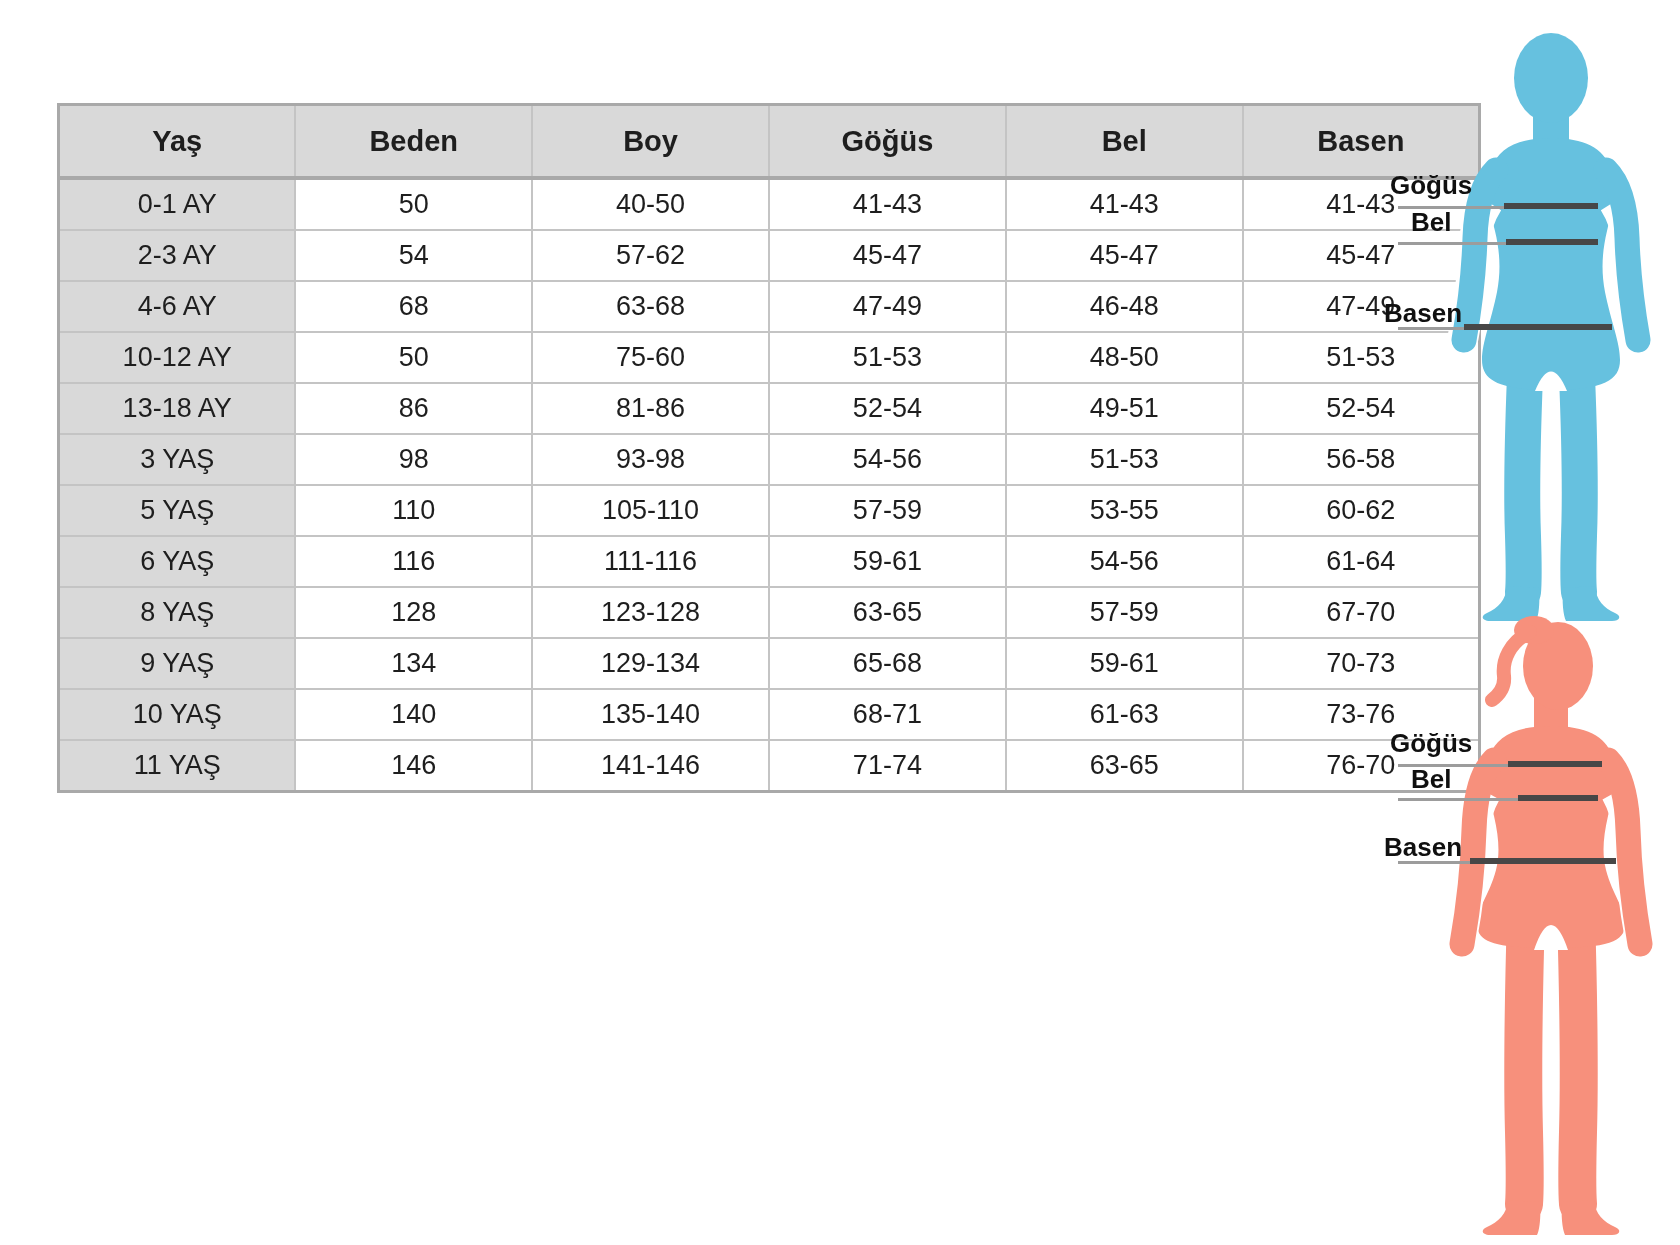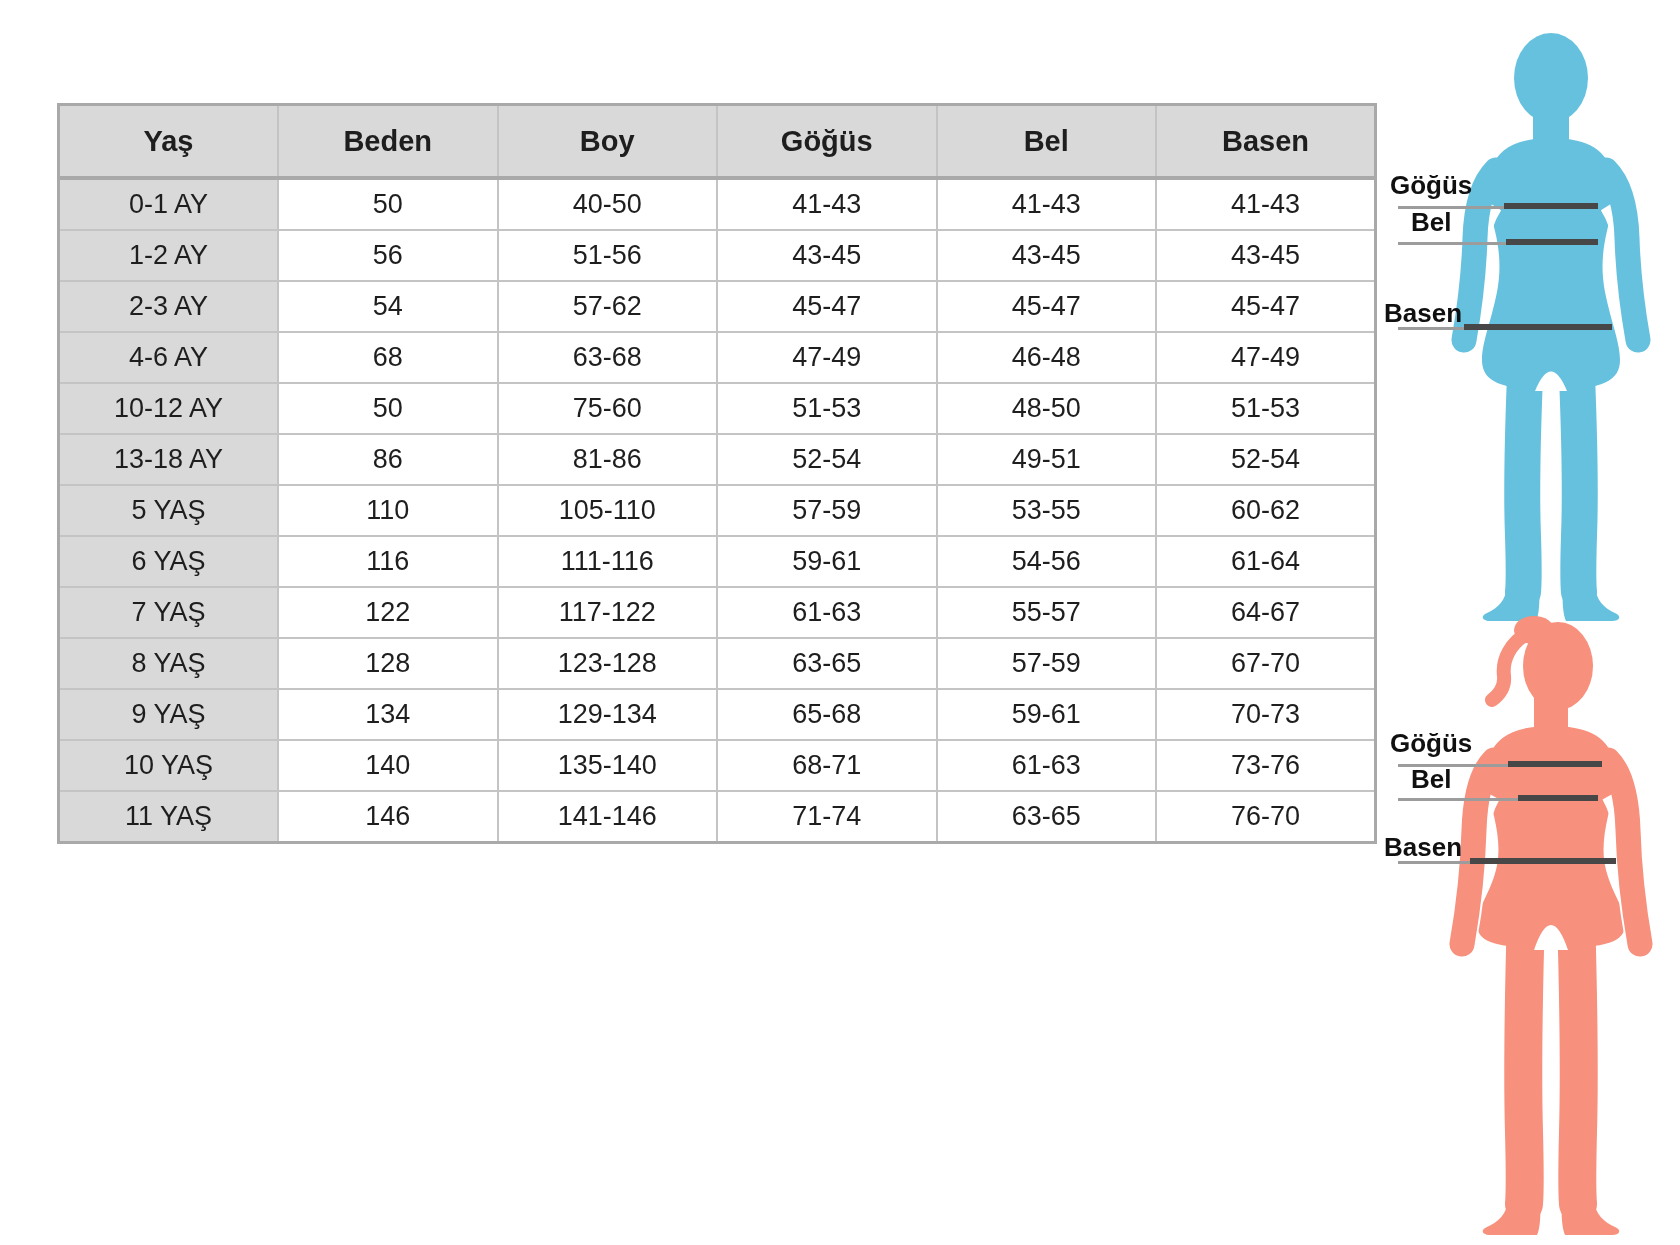--- a/index.html
+++ b/index.html
@@ -11,21 +11,21 @@
     --border-color:#c4c4c4;
     --outer-border:#a9a9a9;
     --text-color:#1e1e1e;
   }
   html,body{margin:0;padding:0;}
   body{
     width:1680px;height:1245px;background:#ffffff;position:relative;overflow:hidden;
     font-family:"Liberation Sans",sans-serif;color:var(--text-color);
   }
   .size-table{
-    position:absolute;left:57px;top:103px;width:1320px;
+    position:absolute;left:57px;top:103px;width:1424px;
     border-collapse:collapse;table-layout:fixed;
     border:3px solid var(--outer-border);
   }
   .size-table th,.size-table td{
     border:2px solid var(--border-color);
     text-align:center;vertical-align:middle;padding:0;
   }
   .size-table thead th{
     height:70px;background:var(--header-bg);
     font-size:29px;font-weight:bold;
@@ -71,28 +71,20 @@
   <tbody id="table-body">
       <tr>
         <th>0-1 AY</th>
         <td>50</td>
         <td>40-50</td>
         <td>41-43</td>
         <td>41-43</td>
         <td>41-43</td>
       </tr>
       <tr>
-        <th>1-2 AY</th>
-        <td>56</td>
-        <td>51-56</td>
-        <td>43-45</td>
-        <td>43-45</td>
-        <td>43-45</td>
-      </tr>
-      <tr>
         <th>2-3 AY</th>
         <td>54</td>
         <td>57-62</td>
         <td>45-47</td>
         <td>45-47</td>
         <td>45-47</td>
       </tr>
       <tr>
         <th>4-6 AY</th>
         <td>68</td>
@@ -111,42 +103,42 @@
       </tr>
       <tr>
         <th>13-18 AY</th>
         <td>86</td>
         <td>81-86</td>
         <td>52-54</td>
         <td>49-51</td>
         <td>52-54</td>
       </tr>
       <tr>
+        <th>3 YAŞ</th>
+        <td>98</td>
+        <td>93-98</td>
+        <td>54-56</td>
+        <td>51-53</td>
+        <td>56-58</td>
+      </tr>
+      <tr>
         <th>5 YAŞ</th>
         <td>110</td>
         <td>105-110</td>
         <td>57-59</td>
         <td>53-55</td>
         <td>60-62</td>
       </tr>
       <tr>
         <th>6 YAŞ</th>
         <td>116</td>
         <td>111-116</td>
         <td>59-61</td>
         <td>54-56</td>
         <td>61-64</td>
-      </tr>
-      <tr>
-        <th>7 YAŞ</th>
-        <td>122</td>
-        <td>117-122</td>
-        <td>61-63</td>
-        <td>55-57</td>
-        <td>64-67</td>
       </tr>
       <tr>
         <th>8 YAŞ</th>
         <td>128</td>
         <td>123-128</td>
         <td>63-65</td>
         <td>57-59</td>
         <td>67-70</td>
       </tr>
       <tr>

